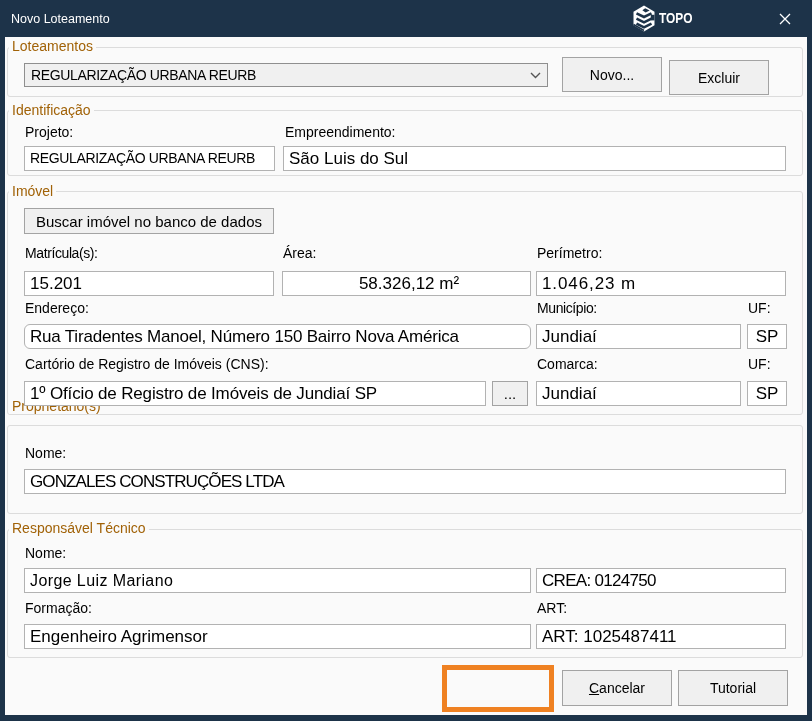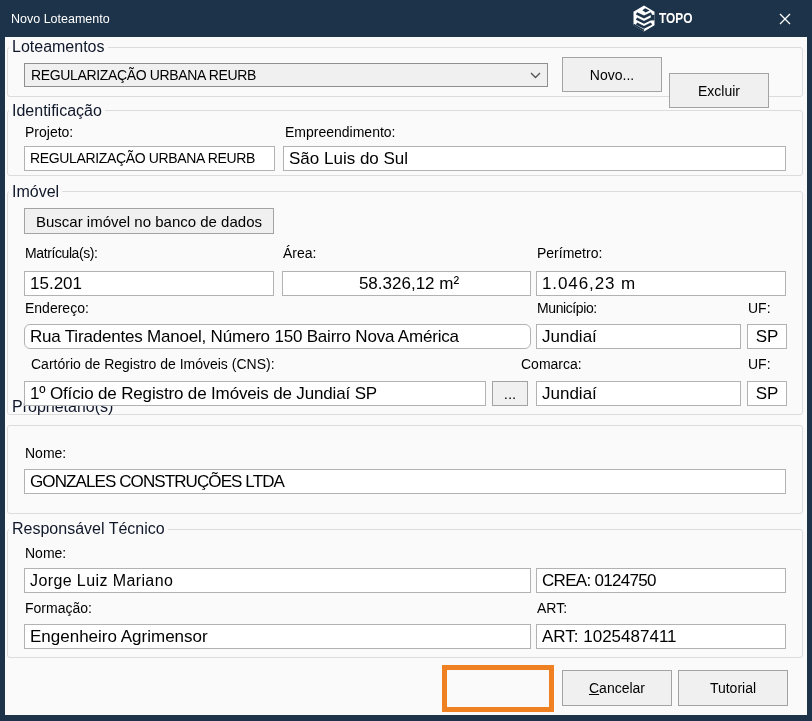--- a/index.html
+++ b/index.html
@@ -2,21 +2,21 @@
 <html><head>
 <meta charset="utf-8">
 <style>
   * { margin:0; padding:0; box-sizing:border-box; }
   html,body { width:812px; height:721px; }
   body { background:#1d3349; font-family:"Liberation Sans", sans-serif; position:relative; overflow:hidden; }
   #titlebar { position:absolute; left:0; top:0; width:776px; height:37px; background:#1d3349; }
   #title { position:absolute; left:11px; top:12px; font-size:12.5px; color:#fff; line-height:15px; }
   #content { position:absolute; left:5px; top:37px; width:802px; height:678px; background:#fafafa; }
   .gb { position:absolute; border:1px solid #dcdcdc; border-radius:3px; }
-  .gl { position:absolute; font-size:16px; line-height:15px; color:#0f172a; background:#fafafa; padding:0 3px; }
+  .gl { position:absolute; font-size:14px; line-height:15px; color:#a16207; background:#fafafa; padding:0 3px; }
   .lbl { position:absolute; font-size:14px; line-height:16px; color:#000; white-space:nowrap; }
   .inp { position:absolute; height:25px; background:#fff; border:1px solid #b2b2b2; font-size:17px; color:#000; line-height:23px; padding-left:5px; white-space:nowrap; overflow:hidden; }
   .btn { position:absolute; background:#f0f0f0; border:1px solid #a3a3a3; font-size:14px; color:#000; display:flex; align-items:center; justify-content:center; white-space:nowrap; }
   #combo { position:absolute; left:19px; top:26px; width:524px; height:24px; background:#f0f0f0; border:1px solid #8f8f8f; font-size:14px; letter-spacing:-0.35px; line-height:22px; padding-left:6px; color:#000; }
   #combo svg { position:absolute; right:6px; top:8px; }
   .ctr { text-align:center; padding-left:0; }
 </style>
 </head>
 <body>
   <div id="titlebar">
@@ -49,42 +49,42 @@
     <div class="gl" style="left:4px; top:147px;">Imóvel</div>
     <div class="gl" style="left:4px; top:362px;">Proprietário(s)</div>
     <div class="gl" style="left:4px; top:484px;">Responsável Técnico</div>
 
     <div id="combo">REGULARIZAÇÃO URBANA REURB
       <svg width="11" height="7" viewBox="0 0 11 7">
         <path d="M1 1 L5.5 5.5 L10 1" stroke="#555" stroke-width="1.4" fill="none"></path>
       </svg>
     </div>
     <div class="btn" style="left:557px; top:20px; width:100px; height:35px;">Novo...</div>
-    <div class="btn" style="left:664px; top:36px; width:100px; height:35px;">Excluir</div>
+    <div class="btn" style="left:664px; top:23px; width:100px; height:35px;">Excluir</div>
 
     <div class="lbl" style="left:20px; top:87px;">Projeto:</div>
     <div class="lbl" style="left:280px; top:87px;">Empreendimento:</div>
     <div class="inp" style="left:19px; top:109px; width:251px; font-size:14px; letter-spacing:-0.35px;">REGULARIZAÇÃO URBANA REURB</div>
     <div class="inp" style="left:278px; top:109px; width:503px;">São Luis do Sul</div>
 
     <div class="btn" style="left:19px; top:171px; width:250px; height:26px; font-size:15px;">Buscar imóvel no banco de dados</div>
     <div class="lbl" style="left:20px; top:208px; letter-spacing:-0.4px;">Matrícula(s):</div>
     <div class="lbl" style="left:278px; top:208px;">Área:</div>
     <div class="lbl" style="left:532px; top:208px;">Perímetro:</div>
     <div class="inp" style="left:19px; top:234px; width:250px;">15.201</div>
     <div class="inp" style="left:277px; top:234px; width:249px;text-align:center;">58.326,12 m²</div>
     <div class="inp" style="left:531px; top:234px; width:250px; letter-spacing:0.9px;">1.046,23 m</div>
     <div class="lbl" style="left:20px; top:263px;">Endereço:</div>
     <div class="lbl" style="left:532px; top:263px; letter-spacing:-0.4px;">Município:</div>
     <div class="lbl" style="left:743px; top:263px;">UF:</div>
     <div class="inp" style="left:19px; top:287px; width:507px; letter-spacing:-0.2px;border-radius:6px;">Rua Tiradentes Manoel, Número 150 Bairro Nova América</div>
     <div class="inp" style="left:531px; top:287px; width:205px;">Jundiaí</div>
     <div class="inp ctr" style="left:742px; top:287px; width:40px;">SP</div>
-    <div class="lbl" style="left:26px; top:319px;">Cartório de Registro de Imóveis (CNS):</div>
-    <div class="lbl" style="left:516px; top:319px;">Comarca:</div>
+    <div class="lbl" style="left:20px; top:319px;">Cartório de Registro de Imóveis (CNS):</div>
+    <div class="lbl" style="left:532px; top:319px;">Comarca:</div>
     <div class="lbl" style="left:743px; top:319px;">UF:</div>
     <div class="inp" style="left:19px; top:344px; width:462px; letter-spacing:-0.15px;">1º Ofício de Registro de Imóveis de Jundiaí SP</div>
     <div class="btn" style="left:487px; top:344px; width:36px; height:25px; font-size:15px;">...</div>
     <div class="inp" style="left:531px; top:344px; width:205px;">Jundiaí</div>
     <div class="inp ctr" style="left:742px; top:344px; width:40px;">SP</div>
 
     <div class="lbl" style="left:20px; top:408px;">Nome:</div>
     <div class="inp" style="left:19px; top:432px; width:762px; letter-spacing:-0.9px;">GONZALES CONSTRUÇÕES LTDA</div>
 
     <div class="lbl" style="left:20px; top:508px;">Nome:</div>

